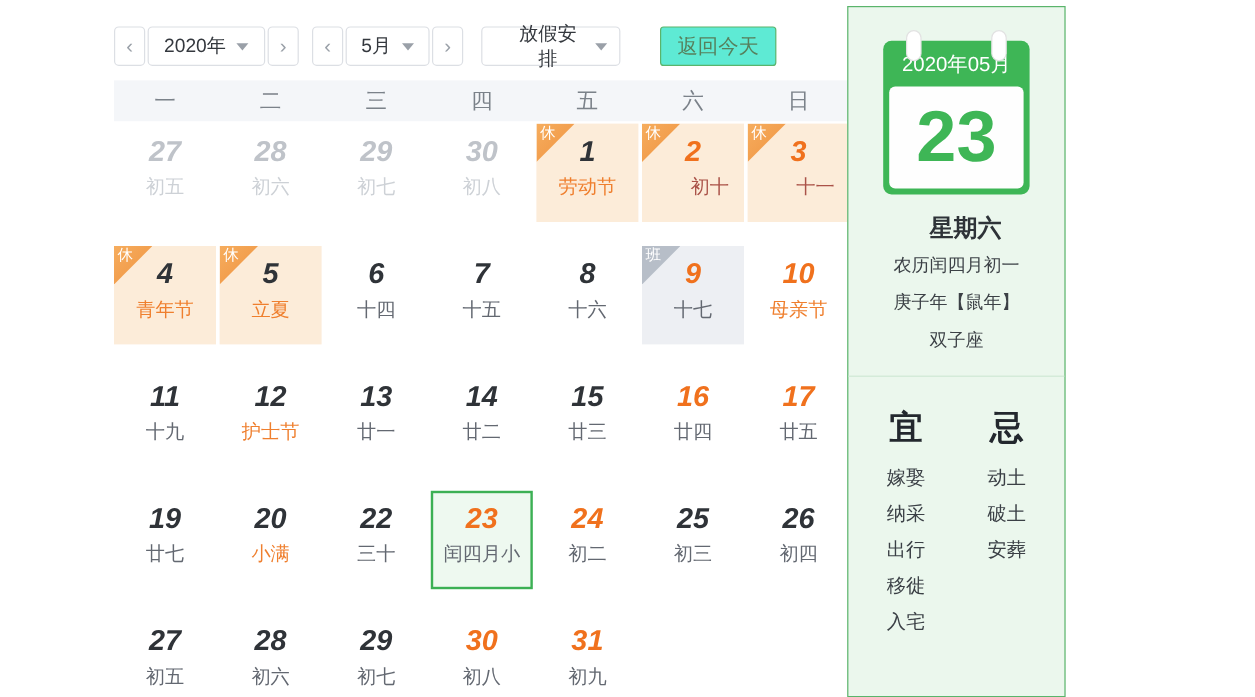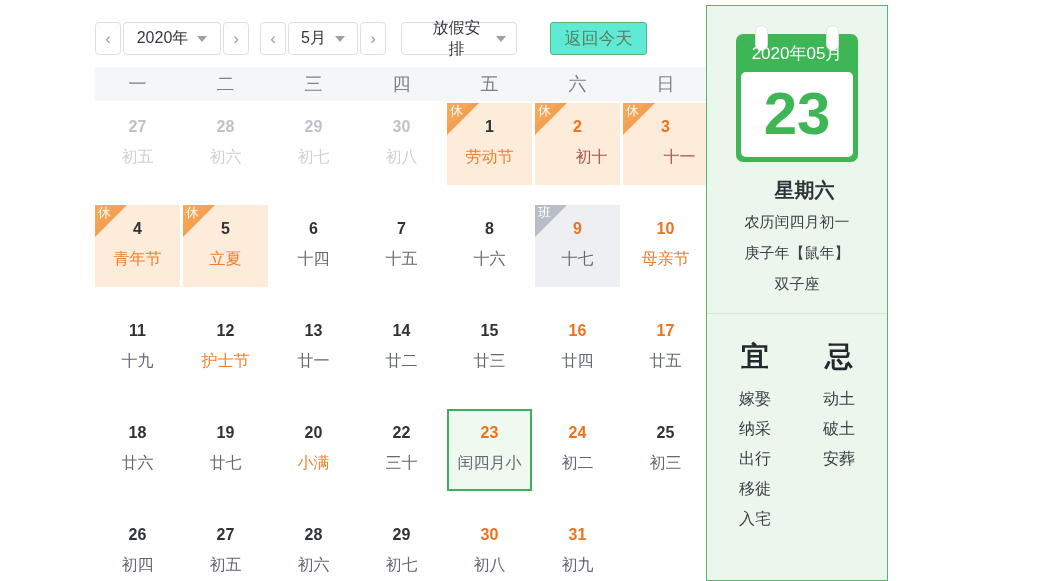--- a/index.html
+++ b/index.html
@@ -26,21 +26,21 @@
   .today-btn { margin-left:33px; width:97px; height:33px; border:1px solid #5ab46b;
                background:#5eead4; color:#56805d; font-size:17px; border-radius:3px;
                display:inline-flex; align-items:center; justify-content:center; cursor:pointer; font-family:inherit; }
 
   .weekhead { display:grid; grid-template-columns:repeat(7,1fr); column-gap:3px;
               background:#f4f6f9; height:34px; margin-top:12px; align-items:center; }
   .wd { text-align:center; font-size:18px; color:#7b828a; }
 
   .grid { display:grid; grid-template-columns:repeat(7,1fr); column-gap:3px; row-gap:20px; margin-top:2px; }
   .day { position:relative; height:82px; text-align:center; padding-top:10px; background:#fff; }
-  .day .num { font-size:16px; font-weight:700; line-height:28px; }
+  .day .num { font-size:24px; font-weight:700; line-height:28px;font-style:italic; }
   .day .lunar { font-size:16px; line-height:24px; margin-top:4px; }
 
   .c-rest { background:#fcecd9; }
   .c-work { background:#edeff3; }
   .c-selected { background:#eef9f0; border:2px solid #3cb054; padding-top:8px; }
 
   .n-dark  { color:#2f3338; }
   .n-orange{ color:#f0711d; }
   .n-dim   { color:#bfc3c9; }
   .l-grey  { color:#636871; }
@@ -225,25 +225,20 @@
     <div class="num n-orange">16</div>
     <div class="lunar l-grey">廿四</div>
   </div>
         <div class="day c-plain">
 
     <div class="num n-orange">17</div>
     <div class="lunar l-grey">廿五</div>
   </div>
         <div class="day c-plain">
 
-    <div class="num n-dark">18</div>
-    <div class="lunar l-grey">廿六</div>
-  </div>
-        <div class="day c-plain">
-
     <div class="num n-dark">19</div>
     <div class="lunar l-grey">廿七</div>
   </div>
         <div class="day c-plain">
 
     <div class="num n-dark">20</div>
     <div class="lunar l-orange">小满</div>
   </div>
         <div class="day c-plain">
 

